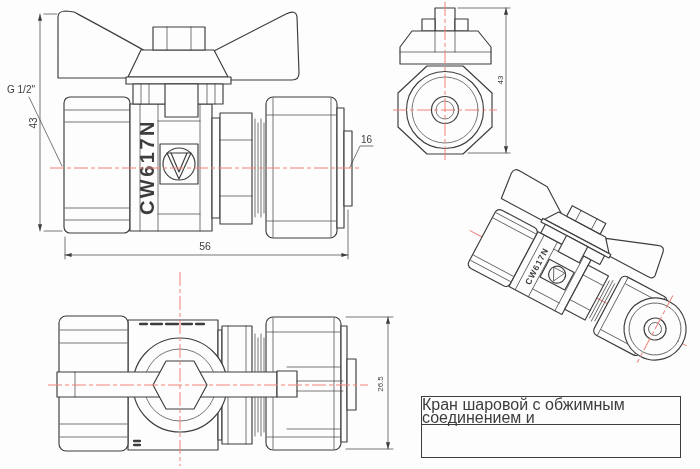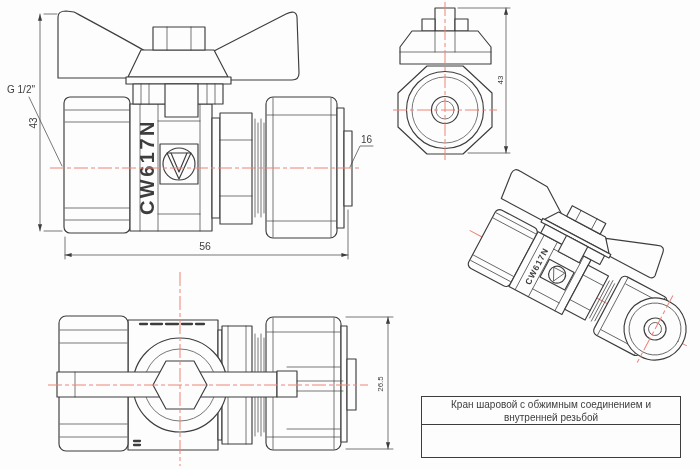--- a/index.html
+++ b/index.html
@@ -15,21 +15,21 @@
   text{fill:#3d3d3d;font-family:"Liberation Sans",sans-serif;}
   .dim {font-size:10px;}
   .dim-m{font-size:10.5px;}
   .dim-s{font-size:8px;}
   .mark {font-size:20px;font-weight:bold;letter-spacing:2.5px;}
   .mark-s{font-size:8.5px;font-weight:bold;letter-spacing:1px;}
   
   .title-block{position:absolute;left:421px;top:396px;width:260px;height:62px;
       border:1.3px solid #3d3d3d;background:#fdfdfd;box-sizing:border-box;}
   .tb-desc{height:27px;border-bottom:1.1px solid #3d3d3d;display:flex;flex-direction:column;
-      align-items:center;justify-content:center;font-size:10px;line-height:13px;color:#3d3d3d;}
+      align-items:center;justify-content:center;font-size:16px;line-height:13px;color:#3d3d3d;}
   .tb-model{height:33px;display:flex;align-items:center;justify-content:center;
       font-size:27px;letter-spacing:1px;color:#2e2e2e;}
 </style>
 </head>
 <body>
 
 <div class="page">
 <svg width="700" height="469" viewBox="0 0 700 469">
   <defs>
     <marker id="ar" markerWidth="11" markerHeight="8" refX="9.5" refY="4" orient="auto-start-reverse">
@@ -189,16 +189,15 @@
       <path class="t" d="M346,317 H393 M346,449 H393"></path>
       <line class="t" x1="388" y1="317" x2="388" y2="449" marker-start="url(#ar)" marker-end="url(#ar)"></line>
       <text class="dim-s" transform="rotate(-90 380 384)" x="380" y="387" text-anchor="middle">26.5</text>
     </g>
   </g>
 </svg>
 
 <div class="title-block">
   <div class="tb-desc">
     <span>Кран шаровой с обжимным соединением и</span>
-    <span>внутренней резьбой</span>
   </div>
 </div>
 </div>
 
 </body></html>

